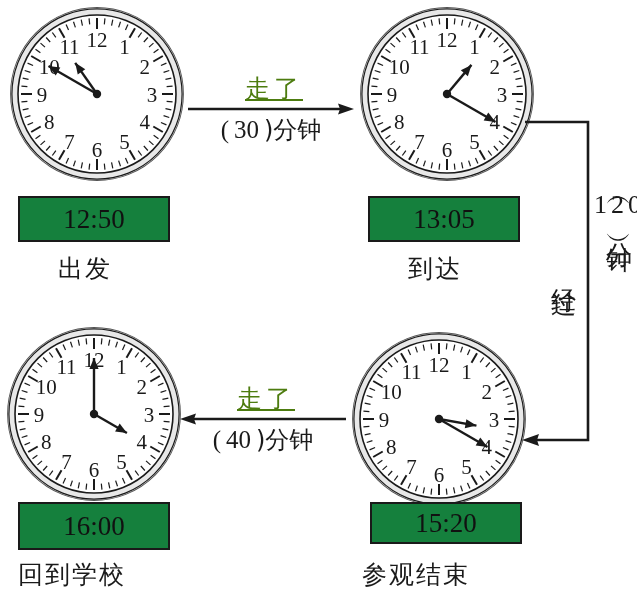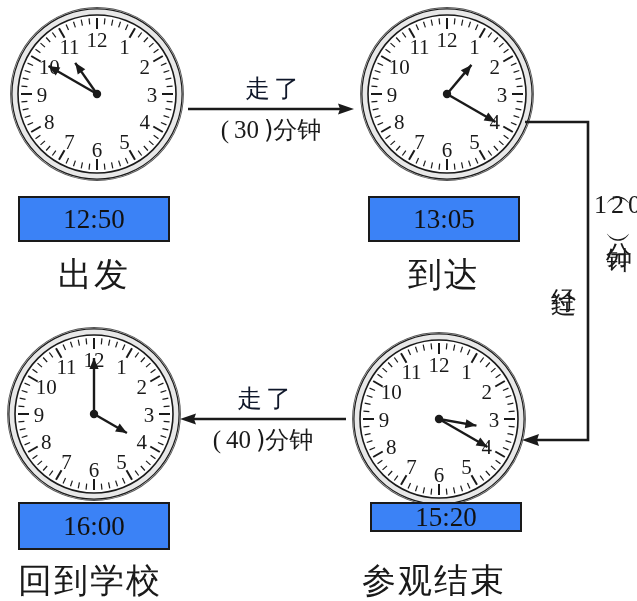--- a/index.html
+++ b/index.html
@@ -23,54 +23,55 @@
     position: absolute;
     width: 178px;
     height: 178px;
   }
   .clock svg { display: block; }
 
   
   .time-box {
     position: absolute;
     border: 2.5px solid #1a1a1a;
-    background: #3b82f6;
+    background: #15803d;
     display: flex;
     align-items: center;
     justify-content: center;
     font-family: "Liberation Serif", "DejaVu Serif", serif;
     font-size: 27px;
     color: #111111;
     letter-spacing: 0px;
     box-sizing: border-box;
   }
 
   
   .caption {
     position: absolute;
     font-family: "DejaVu Sans", "Liberation Sans", sans-serif;
-    font-size: 34px;
+    font-size: 25px;
     color: #1a1a1a;
     white-space: nowrap;
     letter-spacing: 2px;
   }
 
   
   .arrow-group {
     position: absolute;
     width: 170px;
     text-align: center;
   }
   .arrow-top-label {
     font-family: "DejaVu Sans", "Liberation Sans", sans-serif;
     font-size: 25px;
-    color: #0f172a;
+    color: #4d7c0f;
     letter-spacing: 4px;
     line-height: 1.05;
     padding-left: 6px;
+    text-decoration: underline;
   }
   .arrow-line { display: block; }
   .arrow-bottom-label {
     font-family: "Liberation Serif", "DejaVu Serif", serif;
     font-size: 25px;
     color: #1a1a1a;
     line-height: 1.1;
     white-space: nowrap;
   }
   .arrow-bottom-label .cjk {
@@ -453,21 +454,21 @@
         <line x1="89" y1="89" x2="126.42269461446391" y2="95.59863075134335" stroke="#1a1a1a" stroke-width="2.4" stroke-linecap="butt"></line>
         <polygon points="126.42269461446391,95.59863075134335 114.79102771406174,98.21861646086327 116.3885909485975,89.15838513315097" fill="#1a1a1a"></polygon>
         <line x1="89" y1="89" x2="137.49742261192858" y2="117" stroke="#1a1a1a" stroke-width="2.4" stroke-linecap="butt"></line>
         <polygon points="137.49742261192858,117 125.67114317029974,115.48371685740842 130.27114317029975,107.51628314259158" fill="#1a1a1a"></polygon>
         <circle cx="89" cy="89" r="4.2" fill="#1a1a1a"></circle>
       </svg>
     </div>
 
   <div class="time-box" style="left:18px; top:196px; width:152px; height:46px;">12:50</div>
   <div class="time-box" style="left:368px; top:196px; width:152px; height:46px;">13:05</div>
-  <div class="time-box" style="left:370px; top:502px; width:152px; height:30px;">15:20</div>
+  <div class="time-box" style="left:370px; top:502px; width:152px; height:42px;">15:20</div>
   <div class="time-box" style="left:18px; top:502px; width:152px; height:48px;">16:00</div>
 
   <div class="caption" style="left:58px; top:252px;">出发</div>
   <div class="caption" style="left:408px; top:252px;">到达</div>
   <div class="caption" style="left:362px; top:558px;">参观结束</div>
   <div class="caption" style="left:18px; top:558px;">回到学校</div>
 
   <div class="arrow-group" style="left:186px; top:76px;">
     <div class="arrow-top-label">走了</div>
     <svg class="arrow-line" width="170" height="14" viewBox="0 0 170 14">

